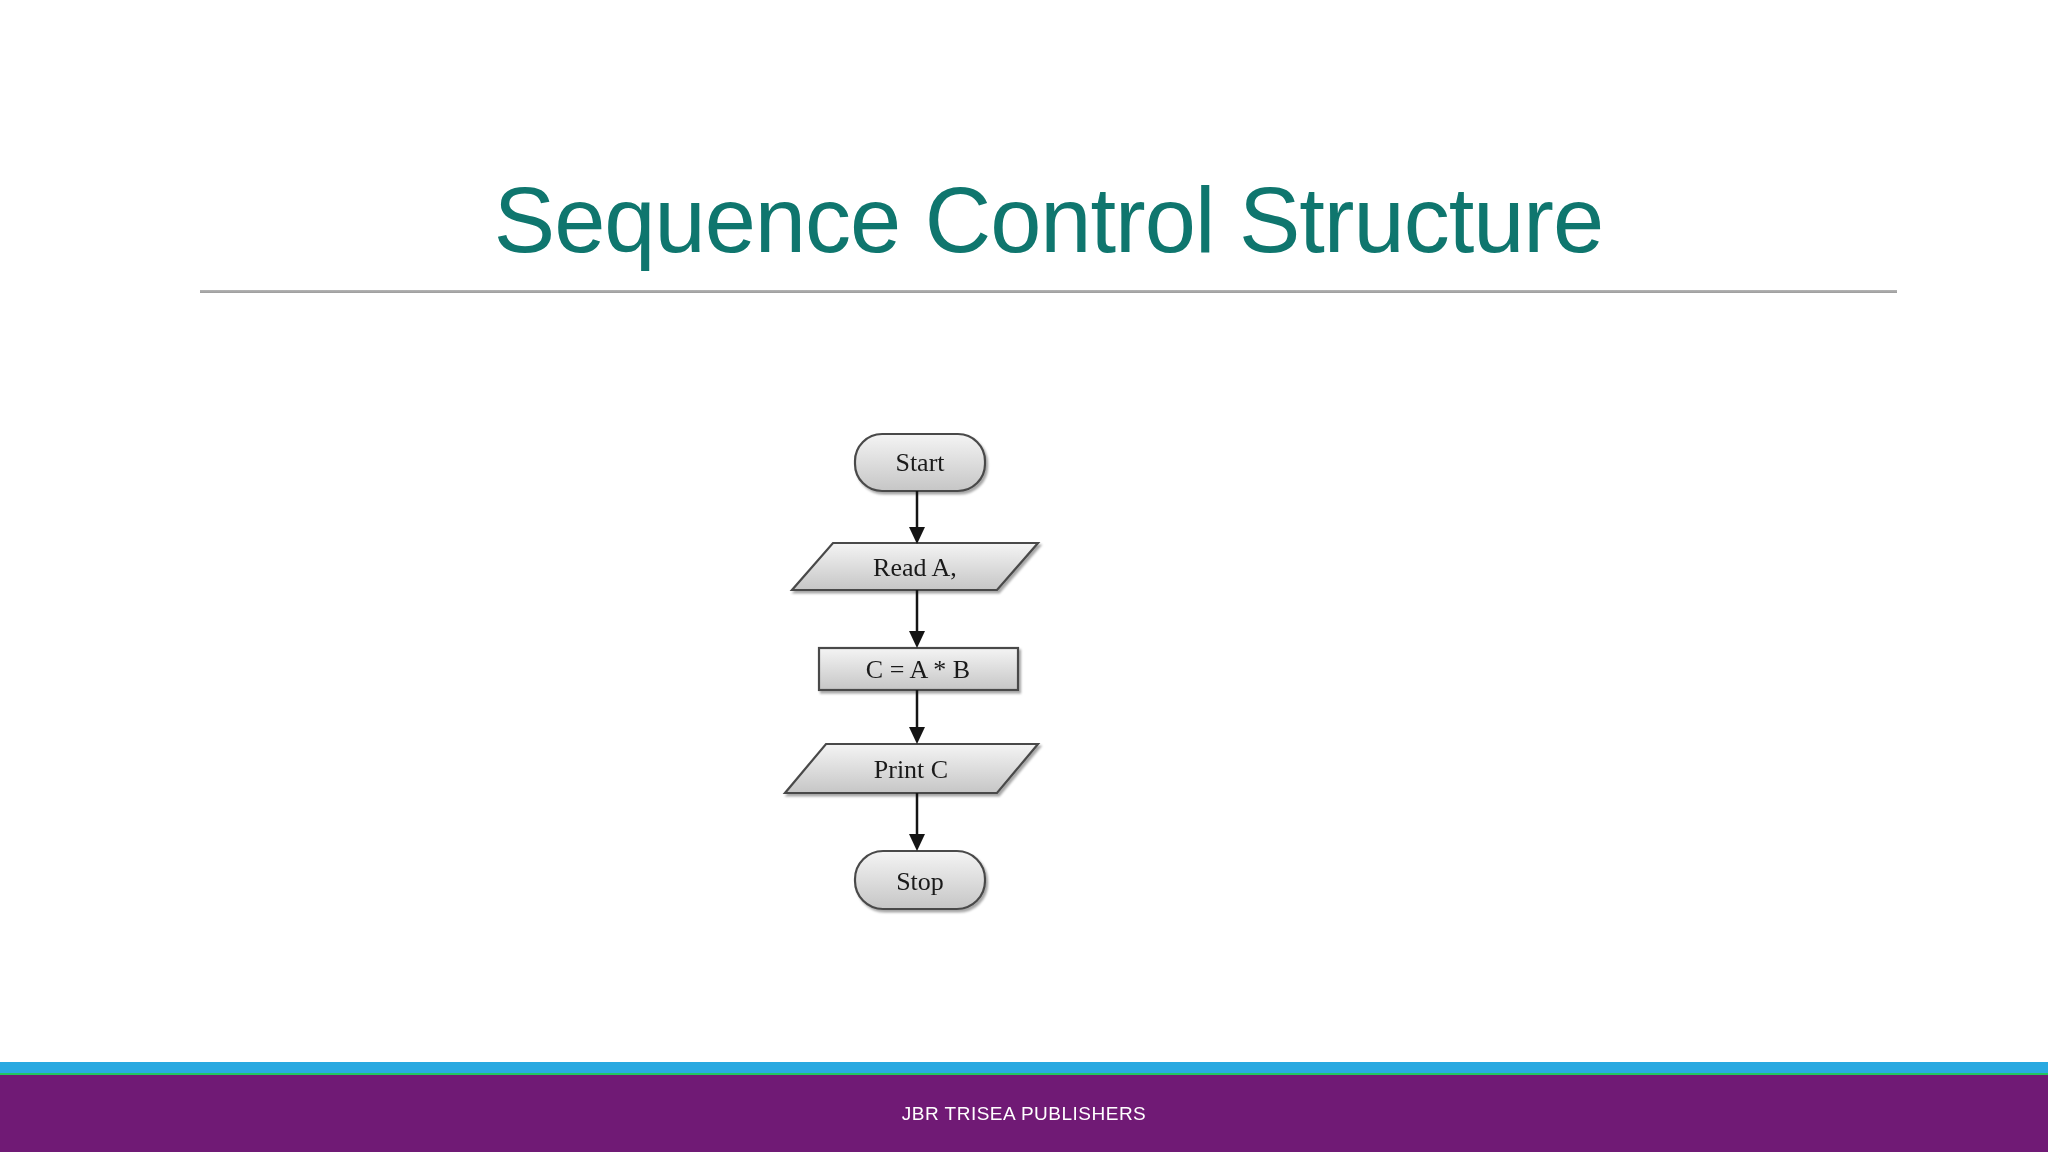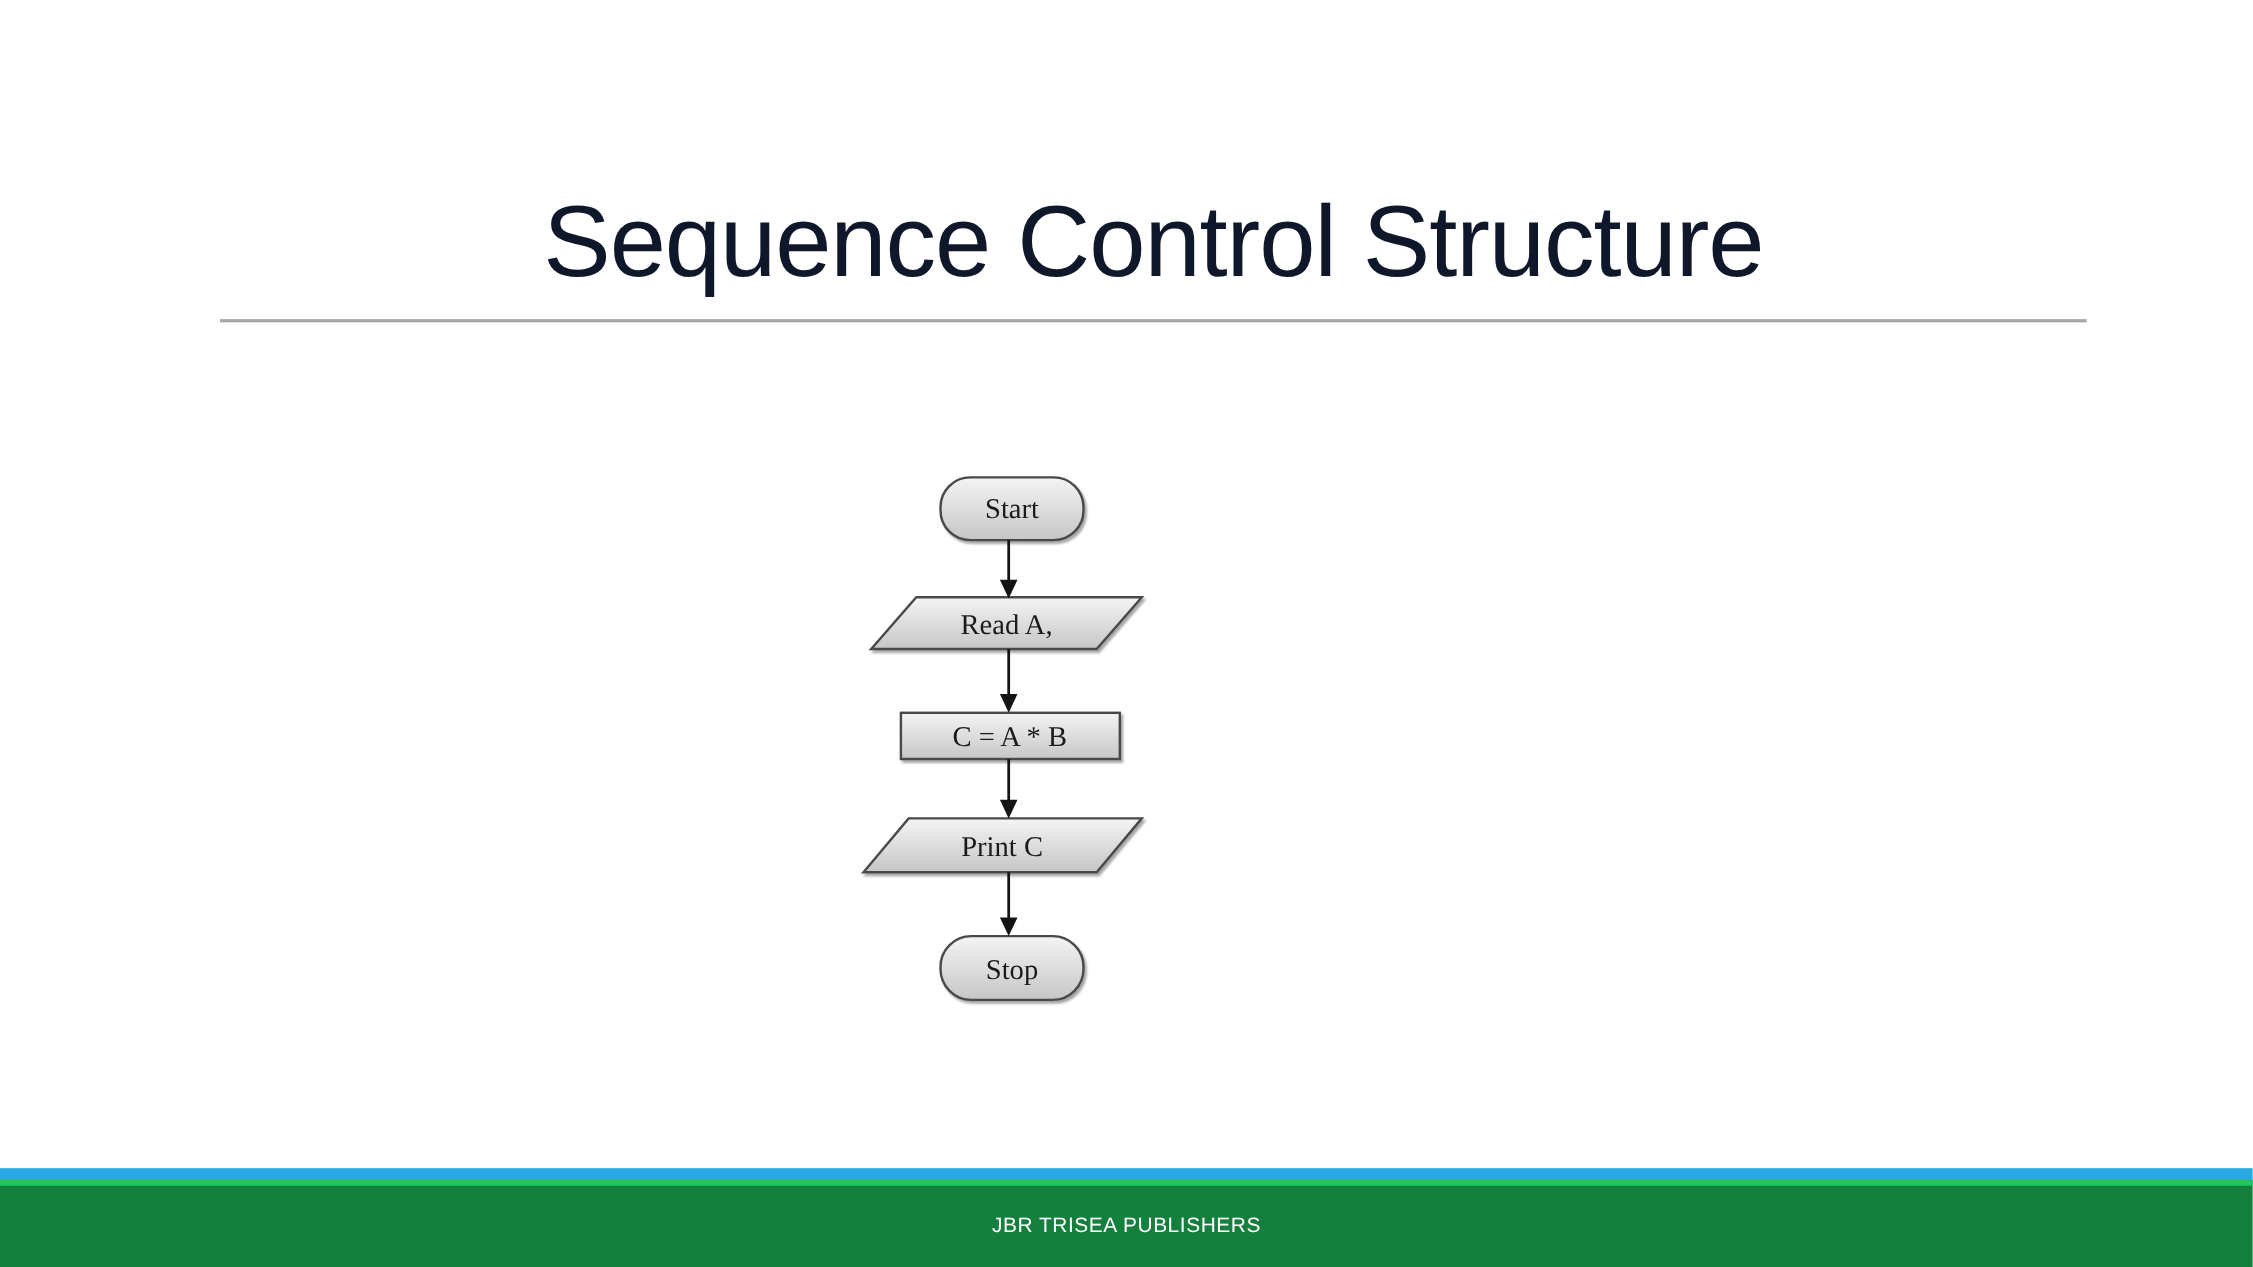--- a/index.html
+++ b/index.html
@@ -14,21 +14,21 @@
     position: absolute; inset: 0;
     background: #ffffff;
   }
   .slide-title {
     position: absolute;
     top: 170px; left: 200px; width: 1697px;
     text-align: center;
     font-size: 92px;
     line-height: 1.1;
     font-weight: 400;
-    color: #0f172a;
+    color: #0f766e;
     letter-spacing: -1px;
     white-space: nowrap;
   }
   .title-divider {
     position: absolute;
     top: 290px; left: 200px; width: 1697px; height: 3px;
     background: linear-gradient(#b5b5b5, #9c9c9c);
   }
   .body-text {
     position: absolute;
@@ -50,22 +50,22 @@
     fill: #1a1a1a;
   }
   .footer-strip {
     position: absolute;
     left: 0; top: 1062px; width: 100%; height: 11px;
     background: #29A9E1;
   }
   .footer-bar {
     position: absolute;
     left: 0; top: 1073px; width: 100%; height: 79px;
-    background: #15803d;
-    border-top: 5px solid #22c55e;
+    background: #701a75;
+    border-top: 2px solid #22c55e;
     display: flex; align-items: center; justify-content: center;
   }
   .footer-text {
     color: #ffffff;
     font-size: 19px;
     letter-spacing: 0.5px;
   }
 </style>
 </head>
 <body>

